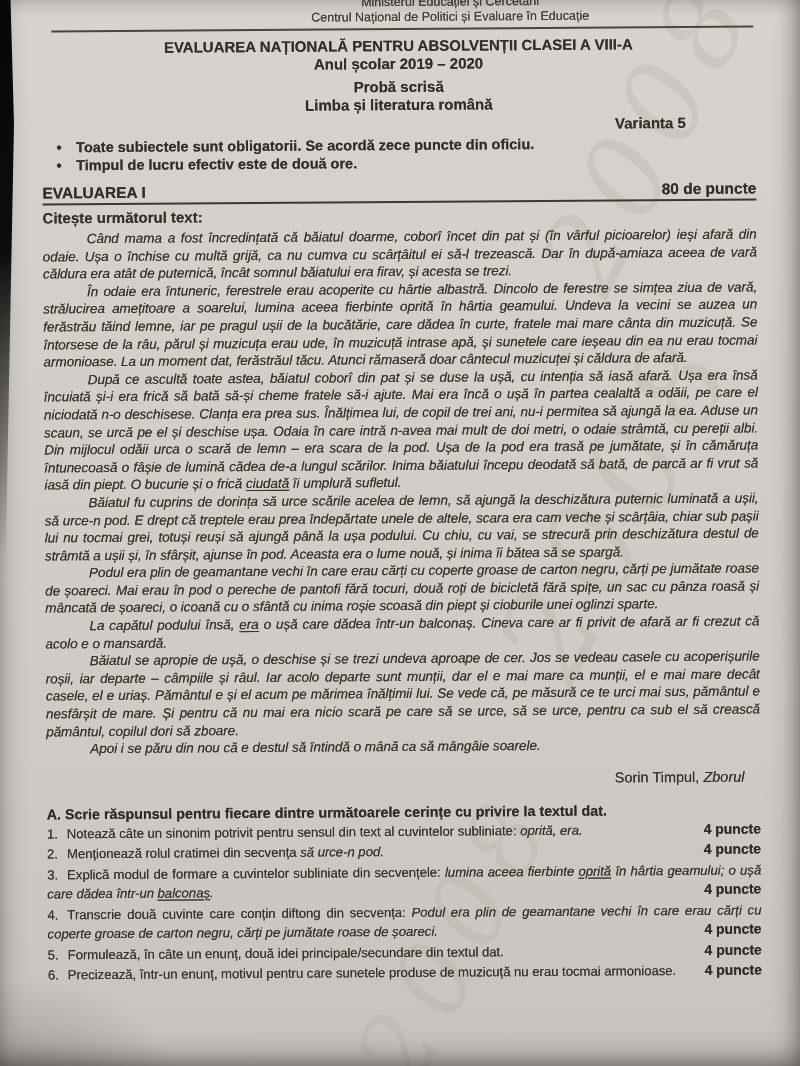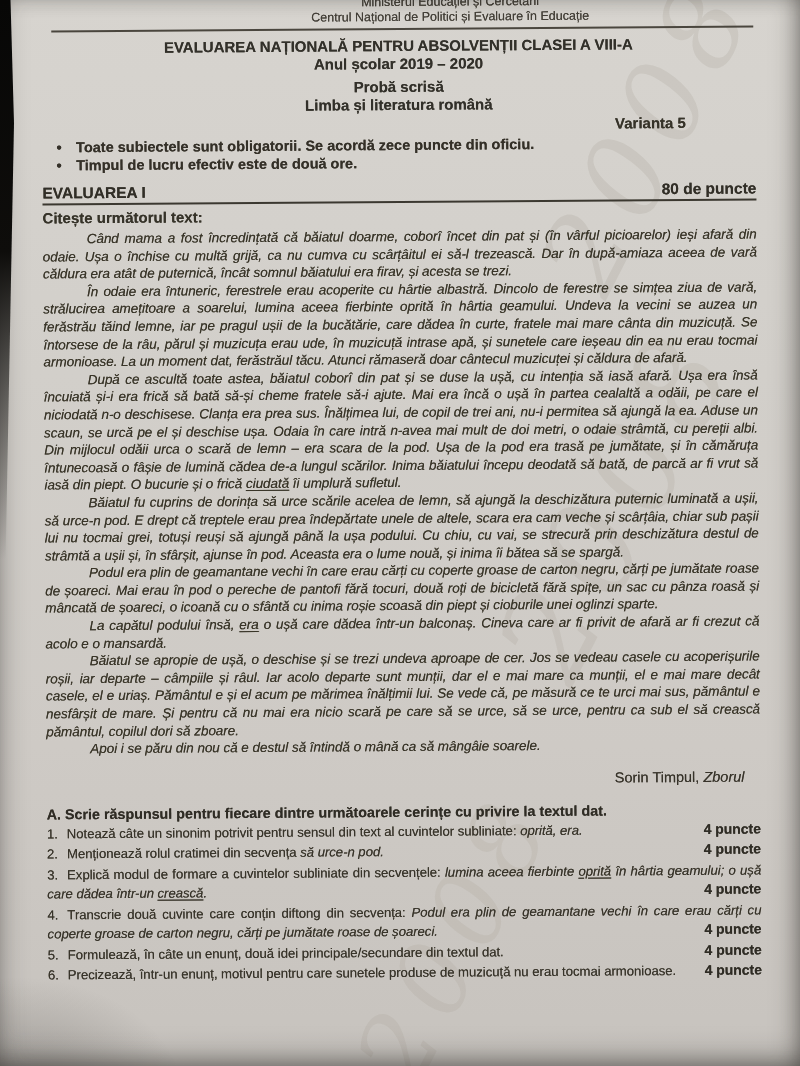--- a/index.html
+++ b/index.html
@@ -135,21 +135,21 @@
 
     <div class="attribution">
       <span class="author">Sorin Timpul, </span><span class="work">Zborul</span>
     </div>
 
     <div class="section-a">
       <div class="intro-a">A. Scrie răspunsul pentru fiecare dintre următoarele cerințe cu privire la textul dat.</div>
       <div id="question-list">
           <div class="question"><span class="qnum">1.</span><span>Notează câte un sinonim potrivit pentru sensul din text al cuvintelor subliniate: </span><span class="it">oprită, era.</span><span class="pts">4 puncte</span></div>
           <div class="question"><span class="qnum">2.</span><span>Menționează rolul cratimei din secvența </span><span class="it">să urce-n pod.</span><span class="pts">4 puncte</span></div>
-          <div class="question"><span class="qnum">3.</span><span>Explică modul de formare a cuvintelor subliniate din secvențele: </span><span class="it">lumina aceea fierbinte </span><span class="it u">oprită</span><span class="it"> în hârtia geamului; o ușă care dădea într-un </span><span class="it u">crească</span><span class="it">.</span><span class="pts">4 puncte</span></div>
+          <div class="question"><span class="qnum">3.</span><span>Explică modul de formare a cuvintelor subliniate din secvențele: </span><span class="it">lumina aceea fierbinte </span><span class="it u">oprită</span><span class="it"> în hârtia geamului; o ușă care dădea într-un </span><span class="it u">balconaș</span><span class="it">.</span><span class="pts">4 puncte</span></div>
           <div class="question"><span class="qnum">4.</span><span>Transcrie două cuvinte care conțin diftong din secvența: </span><span class="it">Podul era plin de geamantane vechi în care erau cărți cu coperte groase de carton negru, cărți pe jumătate roase de șoareci.</span><span class="pts">4 puncte</span></div>
           <div class="question"><span class="qnum">5.</span><span>Formulează, în câte un enunț, două idei principale/secundare din textul dat.</span><span class="pts">4 puncte</span></div>
           <div class="question"><span class="qnum">6.</span><span>Precizează, într-un enunț, motivul pentru care sunetele produse de muzicuță nu erau tocmai armonioase.</span><span class="pts">4 puncte</span></div>
         </div>
     </div>
 
   </div>
 
   <div class="corner-shadow"></div>
   <div class="edge-left"></div>

